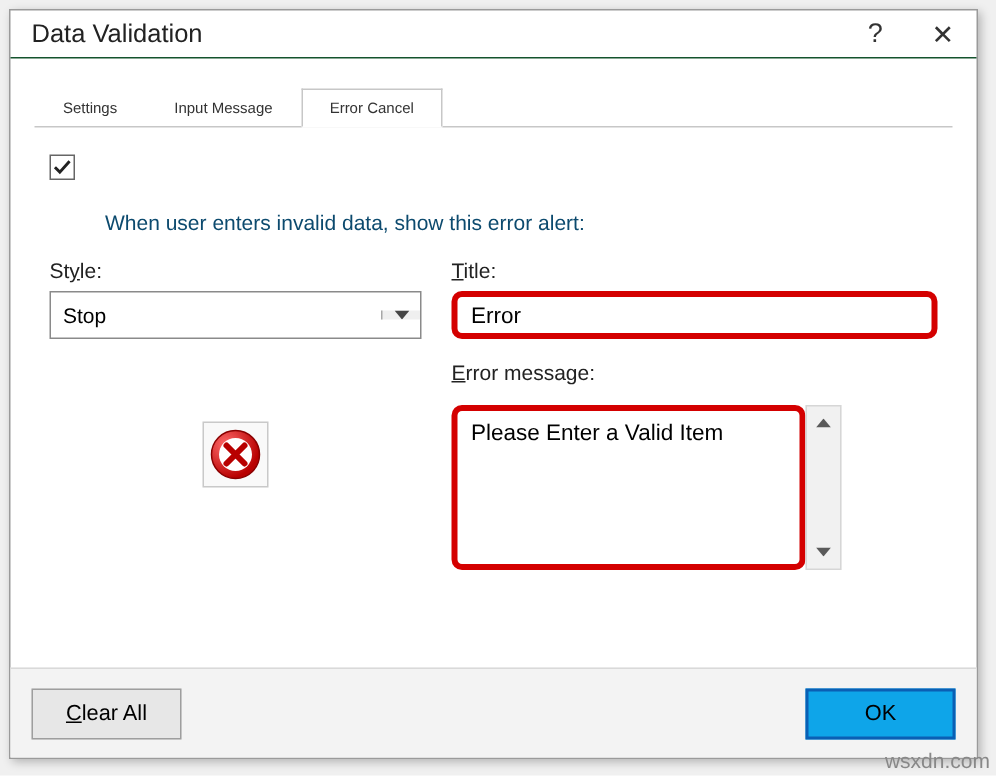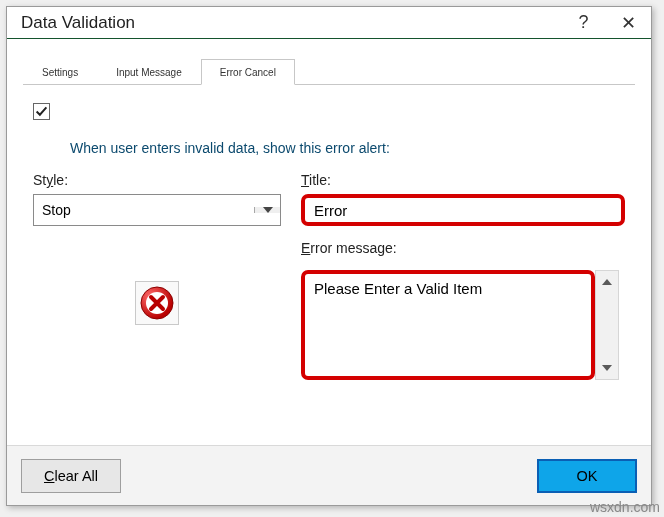--- a/index.html
+++ b/index.html
@@ -142,21 +142,21 @@
     font-size: 15px;
     outline: none;
     background: #fff;
   }
   .msg-wrap {
     margin-top: 14px;
     display: flex;
     gap: 0;
   }
   .textarea {
-    width: 294px;
+    width: 236px;
     height: 110px;
     border: 4px solid #d40000;
     border-radius: 7px;
     padding: 6px 9px;
     font-size: 15px;
     background: #fff;
     resize: none;
     outline: none;
     font-family: inherit;
   }

